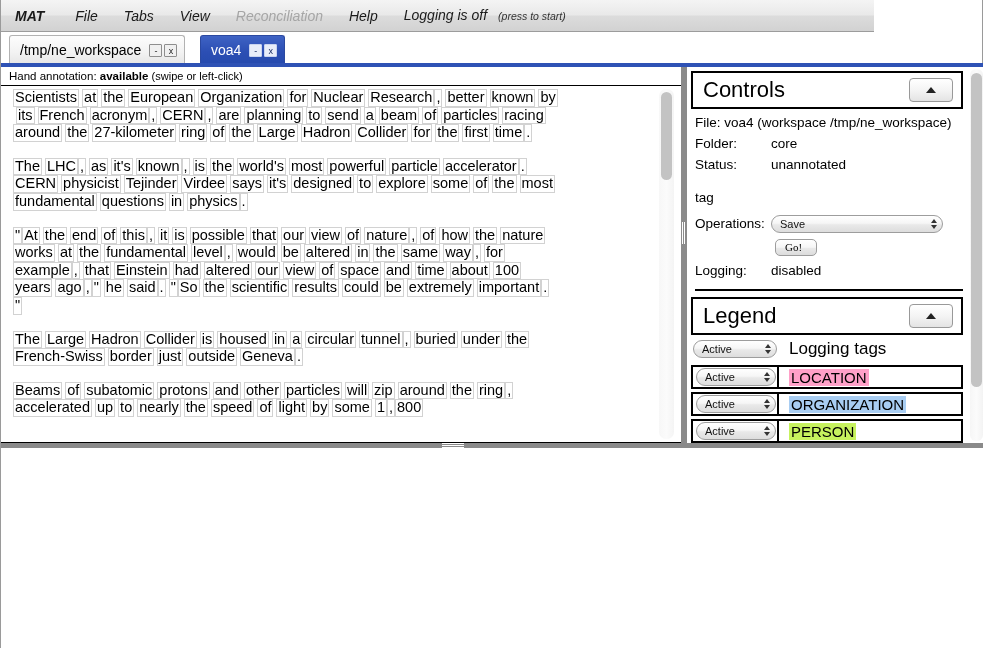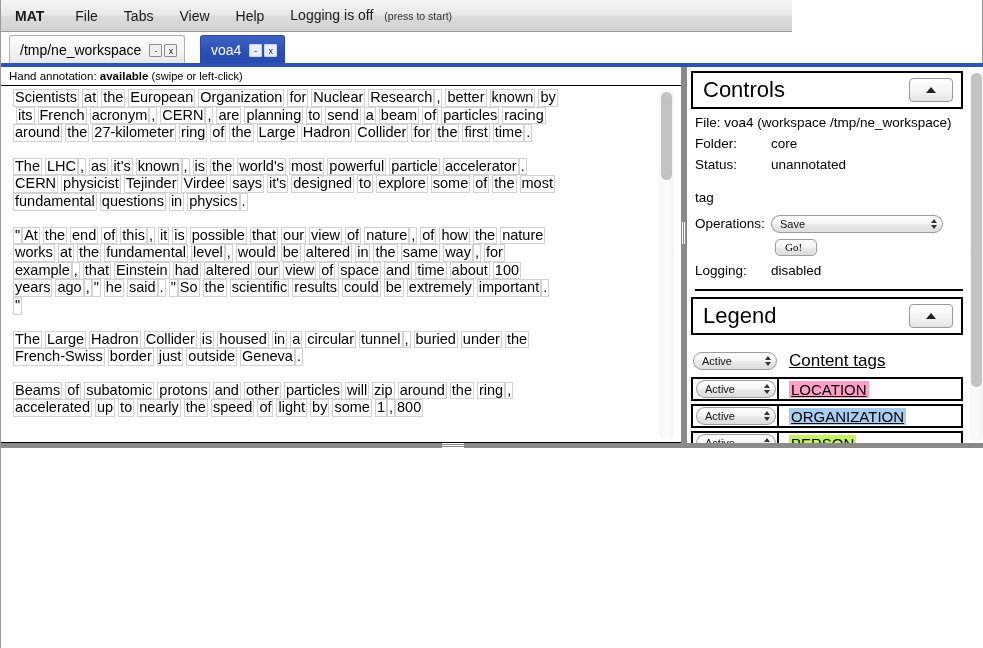--- a/index.html
+++ b/index.html
@@ -26,27 +26,28 @@
     border-left: 1px solid #9a9a9a;
     border-right: 1px solid #9a9a9a;
     border-bottom: 1px solid #9a9a9a;
     background: #fff;
   }
 
   
   #menubar {
     position: absolute;
     left: 0; top: 0;
-    width: 791px; height: 32px;
+    width: 873px; height: 32px;
     background: linear-gradient(to bottom, #f4f4f4 0%, #e9e9e9 48%, #dcdcdc 52%, #d2d2d2 100%);
     border-bottom: 1px solid #9c9c9c;
     box-sizing: border-box;
     display: flex;
     align-items: center;
     padding-left: 12px;
+    font-style: italic;
   }
   .menu-item {
     font-size: 14px;
     color: #1a1a1a;
     padding: 0 13px;
     line-height: 30px;
     white-space: nowrap;
     cursor: default;
   }
   .menu-item.brand { font-weight: bold; padding-left: 2px; padding-right: 18px; }
@@ -299,21 +300,21 @@
     background: linear-gradient(to bottom,#ffffff 0%,#f6f6f6 48%,#e9e9e9 56%,#dcdcdc 100%);
     cursor: pointer;
   }
   .ctl-sep {
     margin: 8px 0 0 0;
     border-top: 2px solid #000;
     width: 268px;
   }
 
   
-  .legend-body { padding-top: 16px; text-decoration: underline; }
+  .legend-body { padding-top: 4px; }
   .legend-top {
     display: flex; align-items: center; gap: 12px;
     padding-left: 2px; margin-bottom: 6px;
   }
   .legend-top .sel-act { width: 84px; }
   .legend-top .heading { font-size: 17px; }
   .legend-row {
     display: flex; align-items: stretch;
     margin-bottom: 3px;
     height: 24px;
@@ -386,20 +387,21 @@
 </head>
 <body>
 
 <div id="app">
 
   <div id="menubar">
     <div class="menu-item brand">MAT</div>
     <div class="menu-item">File</div>
     <div class="menu-item">Tabs</div>
     <div class="menu-item">View</div>
+    <div class="menu-item disabled">Reconciliation</div>
     <div class="menu-item">Help</div>
     <div id="logging-status">
       <span>Logging is off</span>
       <span class="hint">(press to start)</span>
     </div>
   </div>
 
   <div id="tabstrip">
     <div class="tab inactive">
       <span class="tab-label">/tmp/ne_workspace</span>
@@ -499,21 +501,21 @@
         <div class="legend-top">
           <span class="selwrap">
             <select class="mac sel-act">
               <option>Active</option>
             </select>
             <span class="arrows">
                 <i class="up"></i>
                 <i class="dn"></i>
               </span>
           </span>
-          <span class="heading">Content tags</span>
+          <span class="heading">Logging tags</span>
         </div>
         <div id="legend-rows">
             <div class="legend-row">
               <div class="cell-sel">
                 <span class="selwrap"><select class="mac"><option>Active</option></select><span class="arrows">
                     <i class="up"></i>
                     <i class="dn"></i>
                   </span></span>
               </div>
               <div class="cell-tag">

